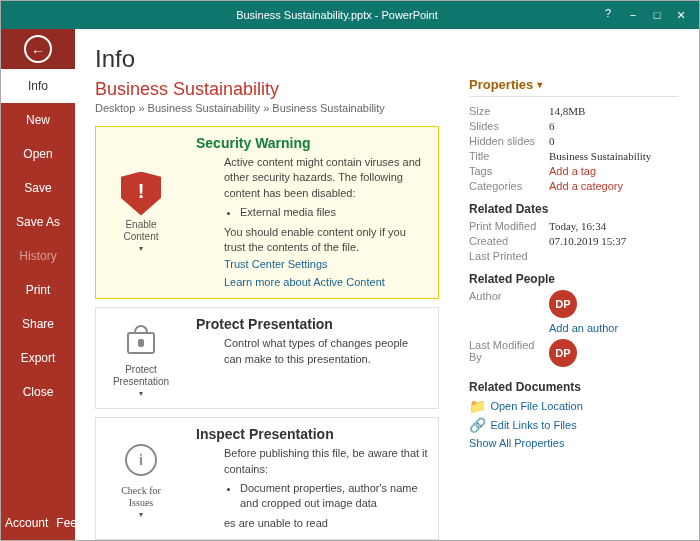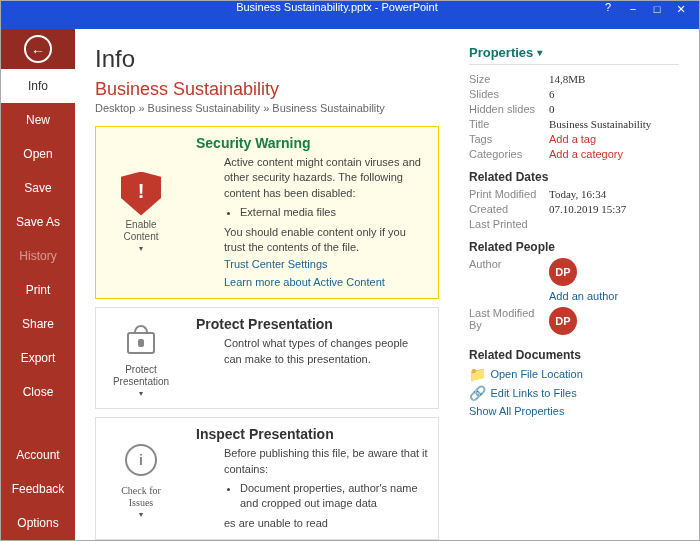--- a/index.html
+++ b/index.html
@@ -1,36 +1,36 @@
 <!DOCTYPE html>
 <html><head>
   <meta charset="utf-8">
   <style>
     * { box-sizing: border-box; margin: 0; padding: 0; }
     body { font-family: 'Segoe UI', Arial, sans-serif; font-size: 12px; background: #f0f0f0; width: 700px; height: 541px; overflow: hidden; }
 
     .window { width: 700px; height: 541px; display: flex; flex-direction: column; background: #fff; border: 1px solid #aaa; }
 
-    .title-bar { background: #1d4ed8; height: 28px; display: flex; align-items: flex-start; justify-content: space-between; padding: 0 8px; flex-shrink: 0; }
+    .title-bar { background: #0f766e; height: 28px; display: flex; align-items: center; justify-content: space-between; padding: 0 8px; flex-shrink: 0; }
     .title-bar-text { color: #fff; font-size: 11px; flex: 1; text-align: center; }
     .title-bar-controls { display: flex; gap: 4px; }
     .title-btn { width: 20px; height: 16px; background: transparent; border: none; color: #fff; font-size: 11px; cursor: pointer; display: flex; align-items: center; justify-content: center; }
     .title-help { color: #fff; font-size: 11px; margin-right: 8px; }
 
     .app-body { display: flex; flex: 1; overflow: hidden; }
 
     
     .sidebar { width: 74px; background: #a93226; display: flex; flex-direction: column; flex-shrink: 0; }
     .sidebar-back { width: 74px; height: 40px; display: flex; align-items: center; justify-content: center; background: #922b21; cursor: pointer; }
     .back-circle { width: 28px; height: 28px; border-radius: 50%; border: 2px solid #fff; display: flex; align-items: center; justify-content: center; color: #fff; font-size: 14px; }
     .sidebar-item { width: 74px; padding: 10px 4px; color: #fff; font-size: 12px; text-align: center; cursor: pointer; }
     .sidebar-item.active { background: #fff; color: #333; }
     .sidebar-item.disabled { color: rgba(255,255,255,0.5); cursor: default; }
     .sidebar-spacer { flex: 1; }
-    .sidebar-bottom { display: flex; flex-direction: column; }
+    .sidebar-bottom { display: flex; flex-direction: row; }
 
     
     .main-content { flex: 1; background: #fff; overflow: hidden; display: flex; flex-direction: column; }
 
     .info-area { flex: 1; padding: 16px 20px; overflow: hidden; display: flex; gap: 20px; }
 
     .info-left { flex: 1; }
     .page-title { font-size: 24px; font-weight: 300; color: #333; margin-bottom: 6px; }
     .file-title { font-size: 18px; color: #c0392b; font-weight: 400; margin-bottom: 2px; }
     .breadcrumb { font-size: 11px; color: #666; margin-bottom: 12px; }
@@ -47,21 +47,21 @@
     .card-content { flex: 1; padding: 8px 10px; }
     .card-title { font-size: 14px; font-weight: 600; color: #333; margin-bottom: 4px; }
     .card-warning .card-title { color: #15803d; }
     .card-body { font-size: 11px; color: #444; line-height: 1.4; margin-left: 28px; }
     .card-body ul { margin: 4px 0 4px 16px; }
     .card-body li { font-size: 11px; }
     .card-link { color: #1a6496; text-decoration: none; font-size: 11px; display: block; margin-top: 2px; }
 
     
     .properties-panel { width: 220px; flex-shrink: 0; padding: 0 0 0 10px; }
-    .props-header { font-size: 13px; font-weight: 600; color: #0f766e; margin-bottom: 8px; border-bottom: 1px solid #e0e0e0; padding-bottom: 4px; display: flex; align-items: center; gap: 4px; }
+    .props-header { font-size: 13px; font-weight: 600; color: #a16207; margin-bottom: 8px; border-bottom: 1px solid #e0e0e0; padding-bottom: 4px; display: flex; align-items: center; gap: 4px; margin-top: 32px; }
     .props-section-title { font-size: 12px; font-weight: 600; color: #333; margin: 10px 0 4px; }
     .prop-row { display: flex; margin-bottom: 3px; }
     .prop-label { width: 80px; font-size: 11px; color: #888; flex-shrink: 0; }
     .prop-value { font-size: 11px; color: #333; flex: 1; font-family: Liberation Serif, serif; }
     .prop-link { font-size: 11px; color: #c0392b; text-decoration: none; }
 
     .avatar-circle { width: 28px; height: 28px; border-radius: 50%; background: #c0392b; color: #fff; display: flex; align-items: center; justify-content: center; font-size: 11px; font-weight: 600; }
     .person-row { display: flex; align-items: center; gap: 6px; margin-bottom: 3px; }
     .add-link { font-size: 11px; color: #1a6496; text-decoration: none; }
 

